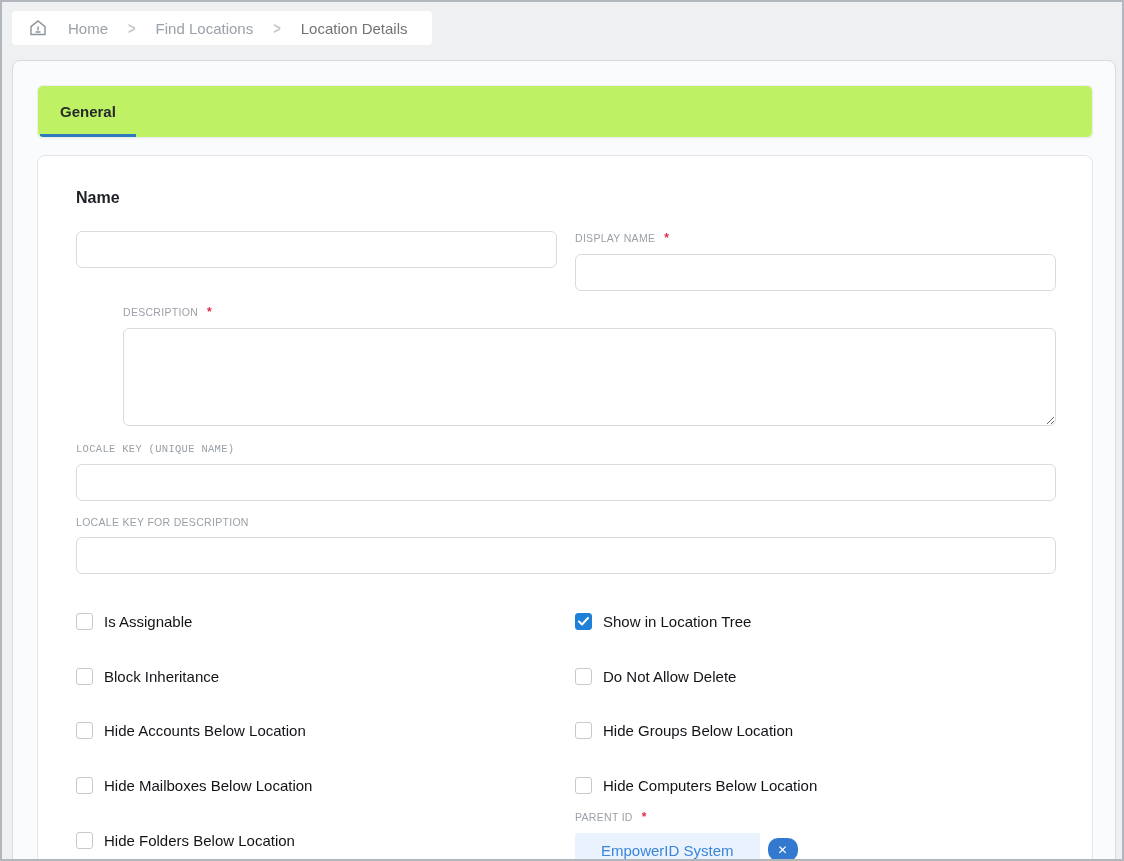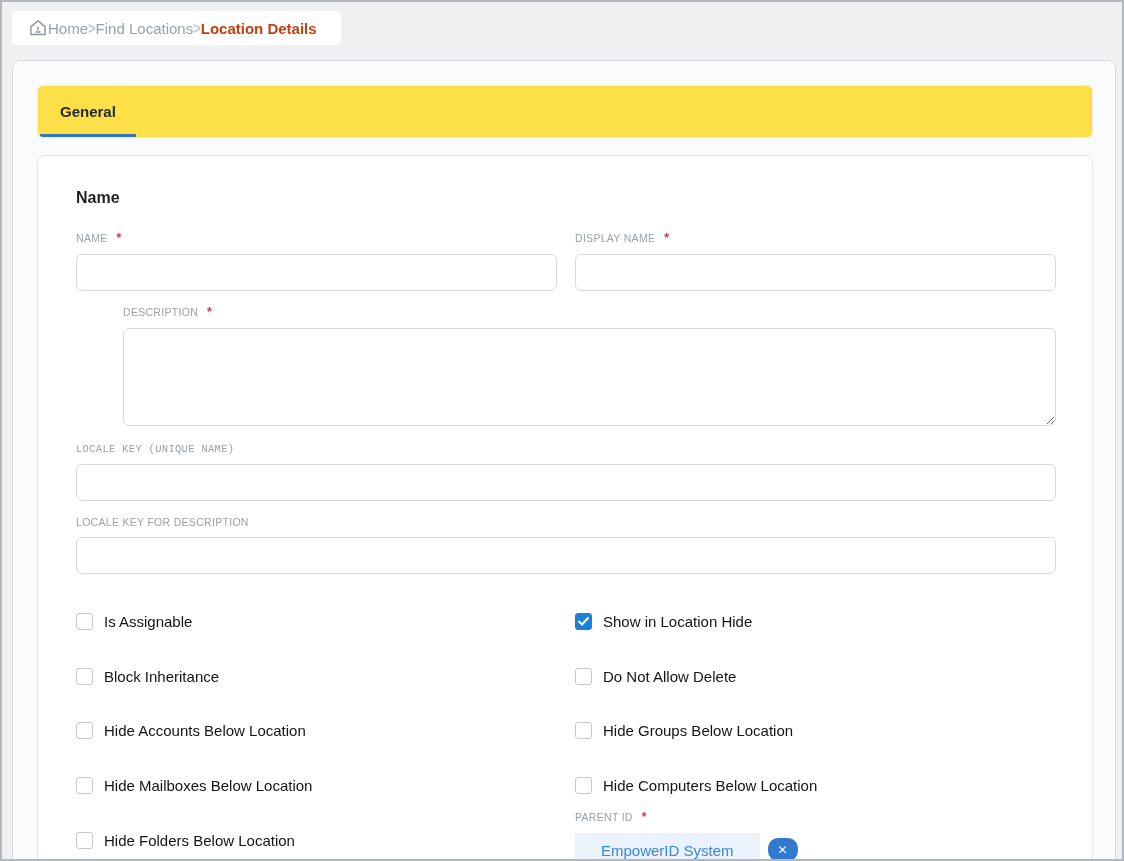--- a/index.html
+++ b/index.html
@@ -13,41 +13,41 @@
     border: 2px solid #b2b6bd;
     background: #eef0f2;
     overflow: hidden;
   }
 
   
   .breadcrumb {
     position: absolute; left: 10px; top: 9px; height: 34px;
     background: #ffffff; border-radius: 4px;
     display: flex; align-items: center;
-    padding: 0 24px 0 16px; 
+    padding: 0 24px 0 16px; gap: 20px;
   }
   .bc-item { font-size: 15px; color: #9ba1a8; cursor: pointer; }
-  .bc-item.active { color: #c2410c; font-weight: 700; cursor: default; }
+  .bc-item.active { color: #737373; font-weight: 400; cursor: default; }
   .bc-sep { font-size: 13px; color: #c3c7cc; font-weight: 700; transform: scaleY(1.3); }
   .home-ic { display: flex; align-items: center; }
   .home-ic svg { stroke: #8d939a; }
 
   
   .outer-card {
     position: absolute; left: 10px; top: 58px; width: 1104px; bottom: -14px;
     background: #fafbfc;
     border: 1px solid #d7dadd;
     border-radius: 8px 8px 0 0;
     overflow: hidden;
   }
 
   
   .tabbar {
     position: absolute; left: 24px; top: 24px; width: 1056px; height: 53px;
-    background: #fde047; border-radius: 6px;
+    background: #bef264; border-radius: 6px;
     border: 1px solid #eceef0;
     box-shadow: 0 1px 2px rgba(40,50,60,0.05);
     display: flex; align-items: stretch;
     padding-left: 2px;
     overflow: hidden;
   }
   .tab {
     position: relative; display: flex; align-items: center;
     padding: 0 20px; font-size: 15px; color: #75797e; cursor: pointer;
   }
@@ -150,21 +150,20 @@
 
     <div class="tabbar">
       <div class="tab active">General</div>
     </div>
 
     <div class="form-card">
 
       <div class="section-title">Name</div>
 
       <div class="field f-name">
-        <label><span>NAME</span><span class="req">*</span></label>
         <input class="txt-input" type="text" value="" style="">
       </div>
 
       <div class="field f-display">
         <label><span>DISPLAY NAME</span><span class="req">*</span></label>
         <input class="txt-input" type="text" value="" style="">
       </div>
 
       <div class="field f-desc">
         <label><span>DESCRIPTION</span><span class="req">*</span></label>
@@ -184,21 +183,21 @@
       <div class="cb cb-r0 cb-c0">
         <span class="box"></span>
         <span class="cb-label">Is Assignable</span>
       </div>
       <div class="cb cb-r0 cb-c1">
         <span class="box checked">
             <svg width="11" height="9" viewBox="0 0 11 9">
               <path d="M1 4.5 L4 7.5 L10 1" stroke="#fff" stroke-width="2" fill="none" stroke-linecap="round" stroke-linejoin="round"></path>
             </svg>
           </span>
-        <span class="cb-label">Show in Location Hide</span>
+        <span class="cb-label">Show in Location Tree</span>
       </div>
       <div class="cb cb-r1 cb-c0">
         <span class="box"></span>
         <span class="cb-label">Block Inheritance</span>
       </div>
       <div class="cb cb-r1 cb-c1">
         <span class="box"></span>
         <span class="cb-label">Do Not Allow Delete</span>
       </div>
       <div class="cb cb-r2 cb-c0">

